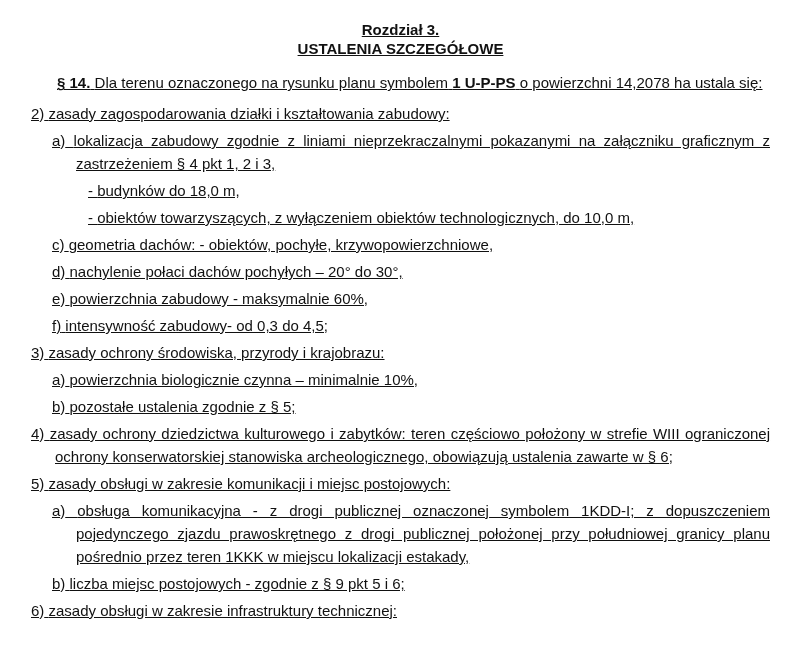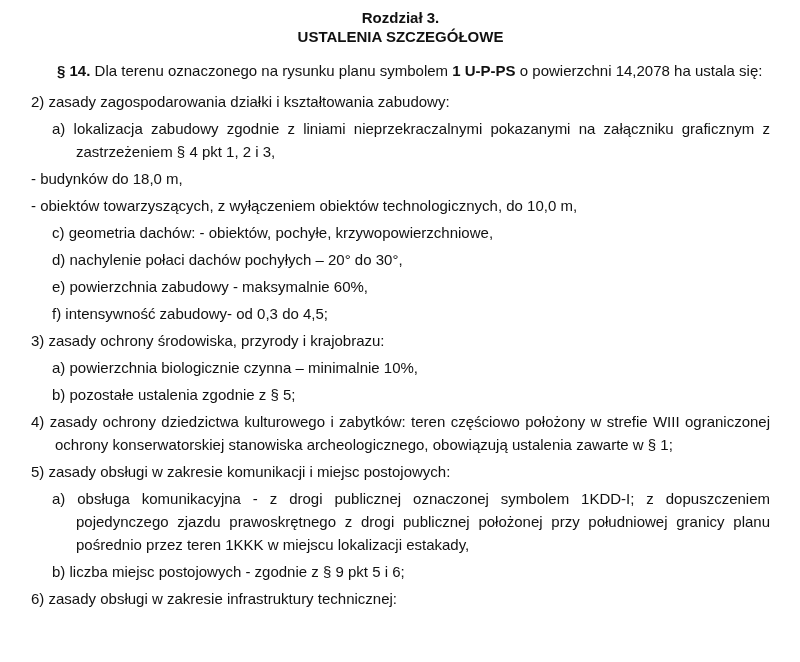--- a/index.html
+++ b/index.html
@@ -10,21 +10,22 @@
   body {
     width: 800px;
     height: 662px;
     overflow: hidden;
     font-family: "Liberation Sans", "DejaVu Sans", sans-serif;
     font-size: 15px;
     color: #111111;
     -webkit-font-smoothing: antialiased;
   }
   .page {
-    padding: 8px 30px 0 31px;
+    padding: 20px 30px 0 31px;
+    text-decoration: underline;
   }
   .heading {
     text-align: center;
     font-weight: bold;
     line-height: 19px;
     margin-bottom: 13px;
   }
   .intro {
     margin: 12px 0 8px 0;
     text-indent: 26px;
@@ -40,20 +41,21 @@
   p.lvl1 {
     padding-left: 24px;
     text-indent: -24px;
   }
   p.lvl2 {
     margin-left: 21px;
     padding-left: 24px;
     text-indent: -24px;
   }
   p.lvl3 {
+    margin-left: 57px;
   }
 </style>
 </head>
 <body>
 
 <div class="page">
 
   <div class="heading">
     <div>Rozdział 3.</div>
     <div>USTALENIA SZCZEGÓŁOWE</div>
@@ -78,21 +80,21 @@
   <p class="item lvl2"><span>e)</span> <span>powierzchnia zabudowy - maksymalnie 60%,</span></p>
 
   <p class="item lvl2"><span>f)</span> <span>intensywność zabudowy- od 0,3 do 4,5;</span></p>
 
   <p class="item lvl1"><span>3)</span> <span>zasady ochrony środowiska, przyrody i krajobrazu:</span></p>
 
   <p class="item lvl2"><span>a)</span> <span>powierzchnia biologicznie czynna – minimalnie 10%,</span></p>
 
   <p class="item lvl2"><span>b)</span> <span>pozostałe ustalenia zgodnie z § 5;</span></p>
 
-  <p class="item lvl1"><span>4)</span> <span>zasady ochrony dziedzictwa kulturowego i zabytków: teren częściowo położony w strefie WIII ograniczonej ochrony konserwatorskiej stanowiska archeologicznego, obowiązują ustalenia zawarte w § 1;</span></p>
+  <p class="item lvl1"><span>4)</span> <span>zasady ochrony dziedzictwa kulturowego i zabytków: teren częściowo położony w strefie WIII ograniczonej ochrony konserwatorskiej stanowiska archeologicznego, obowiązują ustalenia zawarte w § 6;</span></p>
 
   <p class="item lvl1"><span>5)</span> <span>zasady obsługi w zakresie komunikacji i miejsc postojowych:</span></p>
 
   <p class="item lvl2"><span>a)</span> <span>obsługa komunikacyjna - z drogi publicznej oznaczonej symbolem 1KDD-I; z dopuszczeniem pojedynczego zjazdu prawoskrętnego z drogi publicznej położonej przy południowej granicy planu pośrednio przez teren 1KKK w miejscu lokalizacji estakady,</span></p>
 
   <p class="item lvl2"><span>b)</span> <span>liczba miejsc postojowych - zgodnie z § 9 pkt 5 i 6;</span></p>
 
   <p class="item lvl1"><span>6)</span> <span>zasady obsługi w zakresie infrastruktury technicznej:</span></p>
 
 </div>

